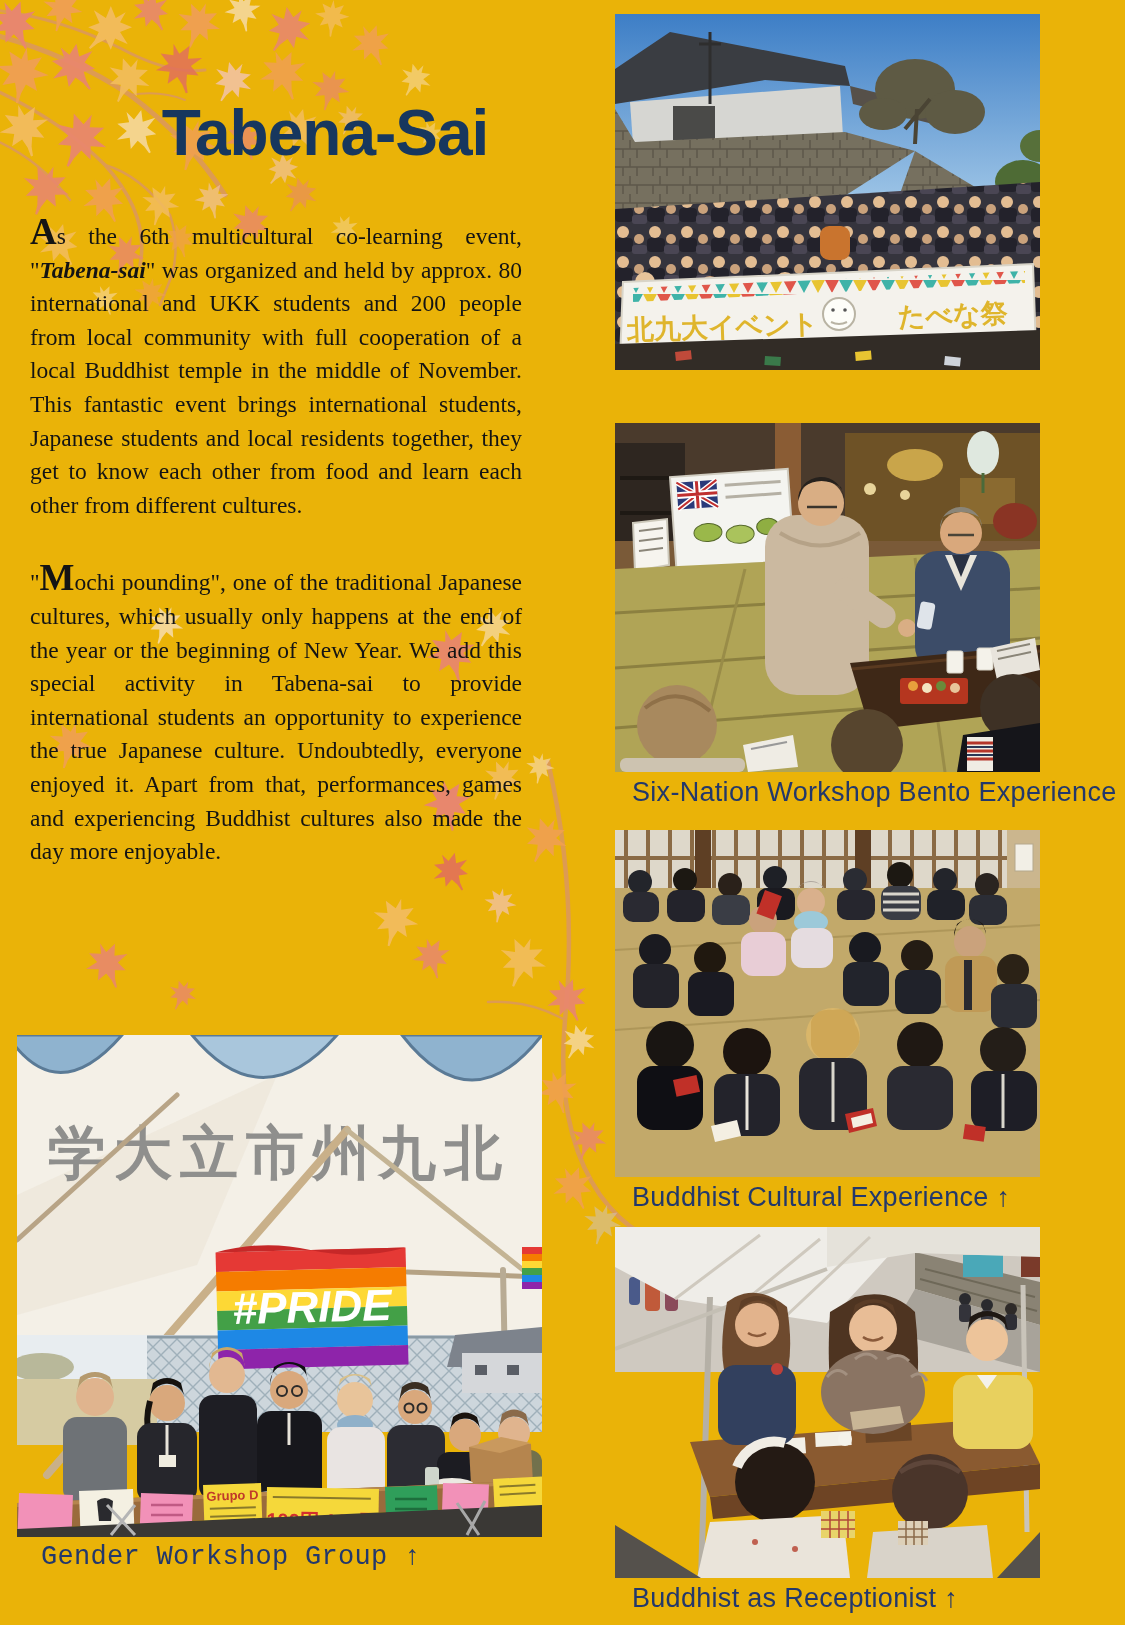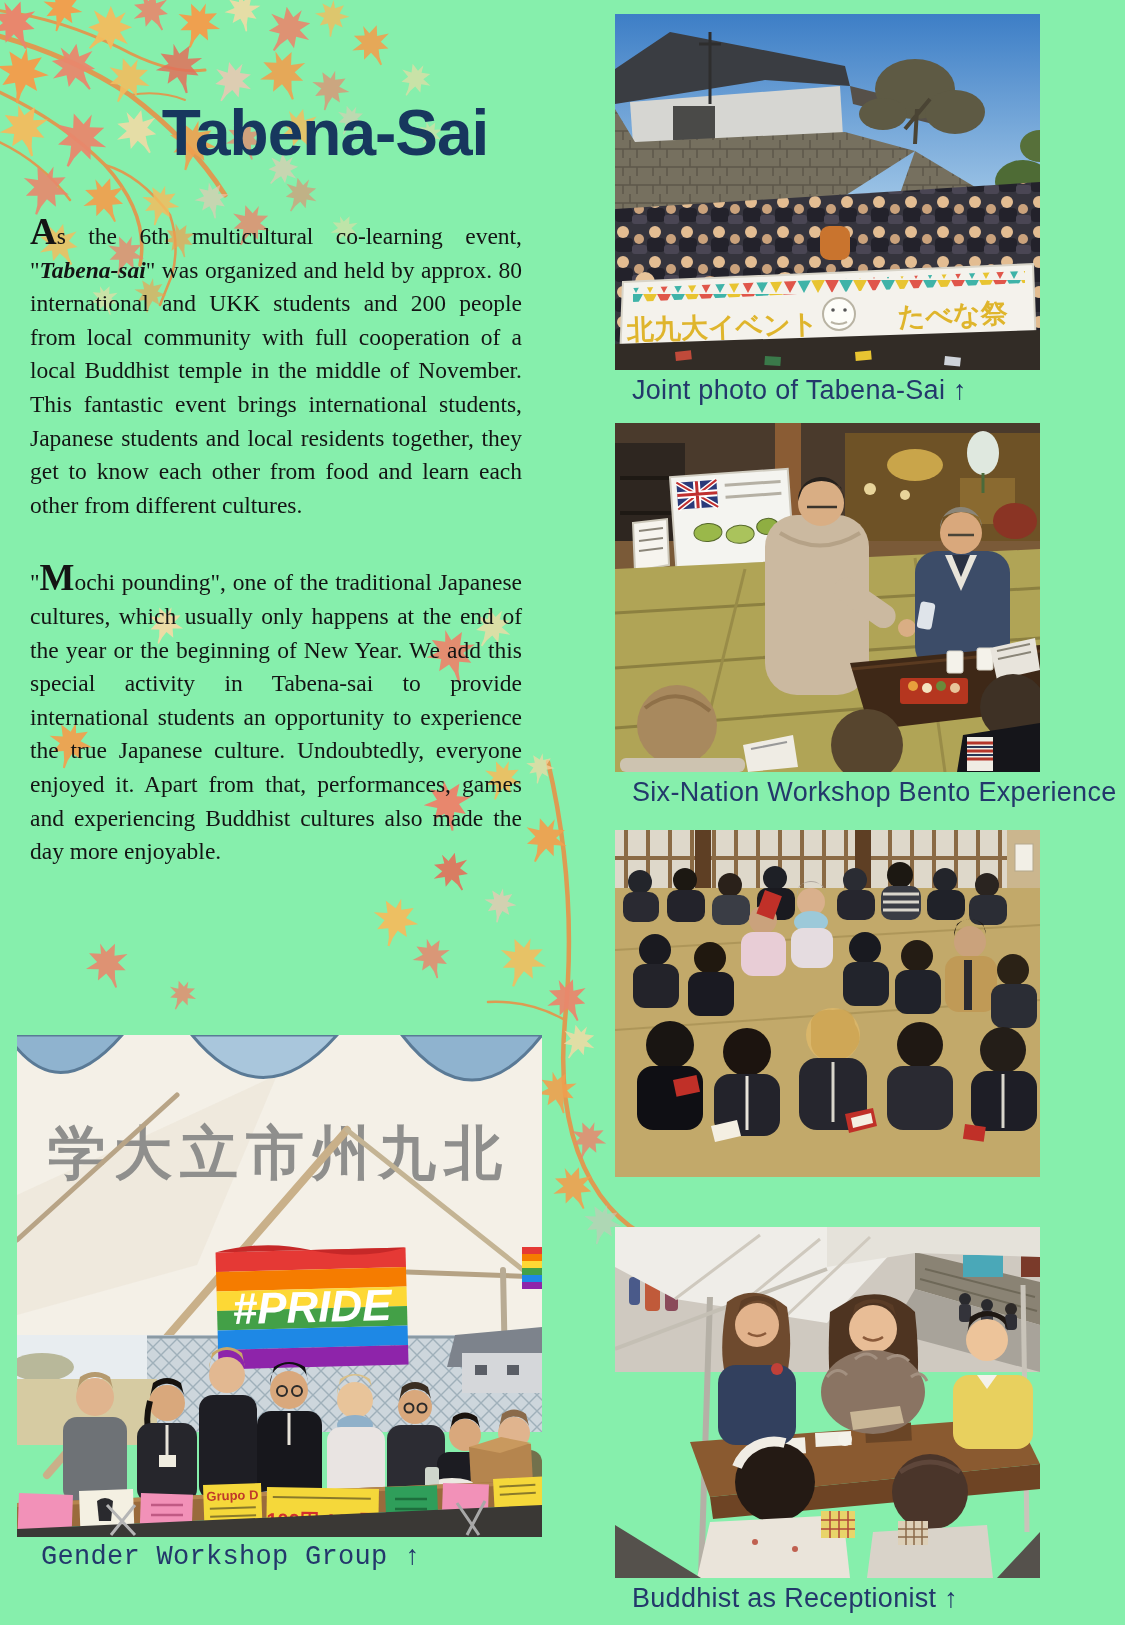--- a/index.html
+++ b/index.html
@@ -1,18 +1,18 @@
 <!DOCTYPE html>
 <html><head>
 <meta charset="utf-8">
 <style>
   html,body{margin:0;padding:0;}
   body{width:1125px;height:1625px;background:#ffffff;position:relative;overflow:hidden;
        font-family:"Liberation Serif", serif;}
-  .page{position:absolute;inset:0;width:1125px;height:1625px;background:#86efac;}
+  .page{position:absolute;inset:0;width:1125px;height:1625px;background:#eab308;}
   .leaves-layer{position:absolute;left:0;top:0;z-index:1;pointer-events:none;}
   .page-title{position:absolute;left:130px;top:96px;width:390px;margin:0;z-index:3;
       font-family:"Liberation Sans", sans-serif;font-weight:700;font-size:64px;
       color:#17375e;text-align:center;letter-spacing:-1px;}
   .article{position:absolute;left:30px;top:220px;width:492px;z-index:3;}
   .para{margin:0 0 44px 0;font-size:23.5px;line-height:33.6px;text-align:justify;color:#141414;}
   .dc{font-size:37px;font-weight:700;line-height:0;}
   .ev{font-weight:700;font-style:italic;}
   figure{position:absolute;margin:0;z-index:2;}
   figure svg{display:block;}
@@ -192,21 +192,20 @@
         </g>
       </g>
       <polygon points="0,330 425,316 425,356 0,356" fill="#322c26"></polygon>
       <g>
         <rect x="60" y="338" width="16" height="9" fill="#c04a3a" transform="rotate(-6 60 338)"></rect>
         <rect x="150" y="342" width="16" height="9" fill="#3a7a4a" transform="rotate(4 150 342)"></rect>
         <rect x="240" y="338" width="16" height="9" fill="#e8c431" transform="rotate(-5 240 338)"></rect>
         <rect x="330" y="342" width="16" height="9" fill="#cfd4da" transform="rotate(6 330 342)"></rect>
       </g>
     </svg>
-    <figcaption>Joint photo of  Tabena-Sai ↑</figcaption>
   </figure>
 
   <figure id="fig-bento">
     <svg width="425" height="349" viewBox="0 0 425 349">
       <rect width="425" height="150" fill="#4a3a2c"></rect>
       <rect x="0" y="20" width="70" height="120" fill="#2e2620"></rect>
       <path d="M5,55 H65 M5,90 H65 M5,120 H65" stroke="#1e1914" stroke-width="4"></path>
       <rect x="230" y="10" width="195" height="112" fill="#6e5226"></rect>
       <ellipse cx="300" cy="42" rx="28" ry="16" fill="#c9a54a"></ellipse>
       <rect x="345" y="55" width="55" height="46" fill="#8a6a30"></rect>
@@ -361,20 +360,21 @@
       </g>
       <g>
         <rect x="150" y="60" width="18" height="25" fill="#c03028" transform="rotate(20 150 60)"></rect>
         <rect x="58" y="250" width="24" height="17" fill="#c03028" transform="rotate(-12 58 250)"></rect>
         <polygon points="230,284 258,278 262,296 234,303" fill="#c03028"></polygon>
         <polygon points="236,288 256,283 258,293 238,298" fill="#f4efe2"></polygon>
         <rect x="350" y="294" width="21" height="15" fill="#c03028" transform="rotate(8 350 294)"></rect>
         <polygon points="96,296 122,290 126,306 100,312" fill="#f4efe2"></polygon>
       </g>
     </svg>
+    <figcaption>Buddhist Cultural Experience ↑</figcaption>
   </figure>
 
   <figure id="fig-reception">
     <svg width="425" height="351" viewBox="0 0 425 351">
       <rect width="425" height="145" fill="#cfc9c0"></rect>
       <polygon points="300,25 425,55 425,98 300,62" fill="#8a8374"></polygon>
       <path d="M310,42 L420,70 M305,52 L422,84" stroke="#6e6858" stroke-width="2"></path>
       <polygon points="300,62 425,98 425,145 275,105" fill="#a8a39a"></polygon>
       <g>
         <rect x="8" y="18" width="20" height="14" fill="#fff" stroke="#aaa"></rect>

